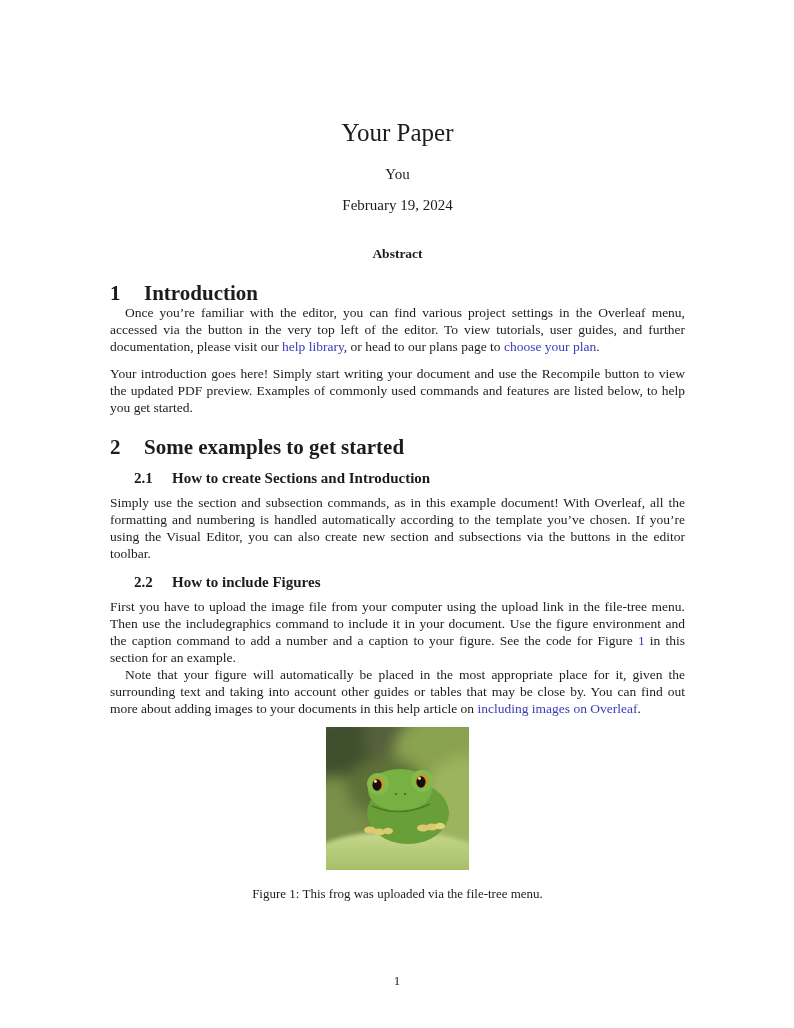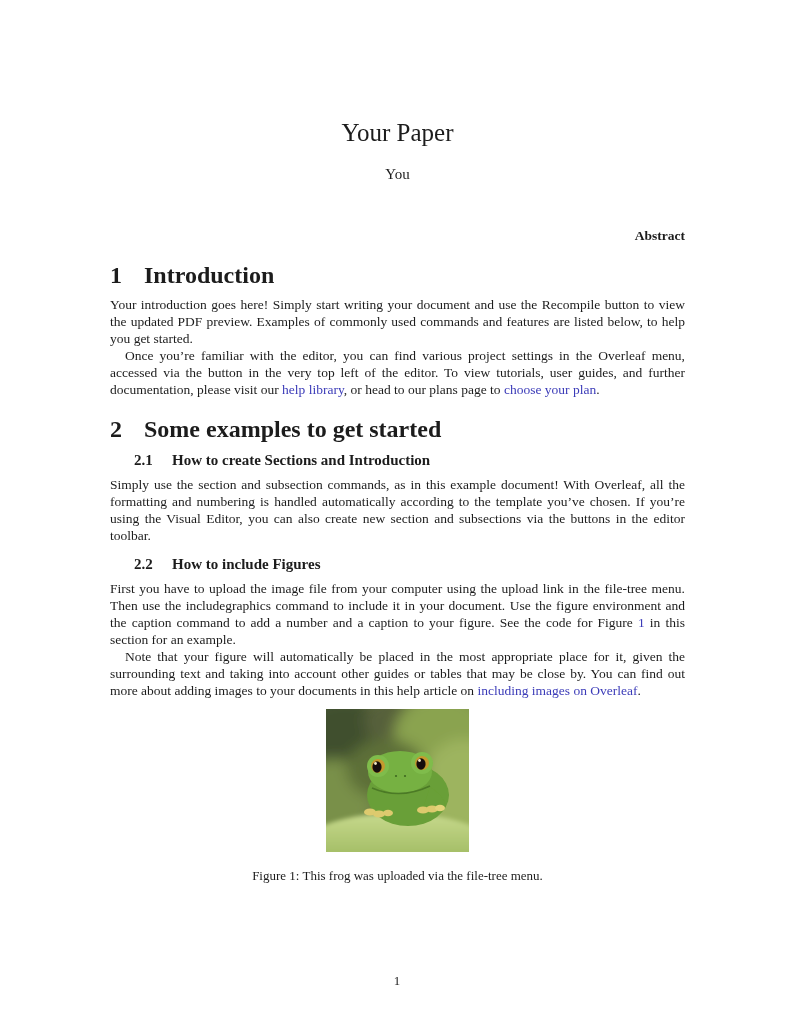--- a/index.html
+++ b/index.html
@@ -11,23 +11,23 @@
     font-family:"Liberation Serif","DejaVu Serif",serif;
     color:#1c1c1c;
     box-sizing:border-box;
     padding:118px 109px 0 110px;
     overflow:hidden;
   }
   .titleblock{text-align:center;}
   .paper-title{font-size:25px;font-weight:normal;line-height:30px;margin:0;}
   .paper-author{font-size:15px;line-height:19px;margin-top:17px;font-family:Liberation Serif, serif;}
   .paper-date{font-size:15px;line-height:19px;margin-top:12px;}
-  .abstract-heading{font-size:13.5px;font-weight:bold;text-align:right;margin-top:43px;line-height:17px;}
+  .abstract-heading{font-size:13.5px;font-weight:bold;text-align:center;margin-top:30px;line-height:17px;}
   .abstract-body{font-size:12.5px;line-height:17px;margin:3px 25px 0 25px;text-indent:15px;}
-  h2.sec{font-size:24px;font-weight:bold;line-height:22px;margin:20px 0 0 0;}
+  h2.sec{font-size:21px;font-weight:bold;line-height:22px;margin:20px 0 0 0;}
   h3.subsec{font-size:15px;font-weight:bold;line-height:19px;margin:11px 0 0 0;}
   .secnum{display:inline-block;min-width:34px;}
   .subnum{display:inline-block;min-width:38px;margin-left:24px;}
   p.para{font-size:13.5px;line-height:17px;text-align:justify;margin:0;}
   p.first{margin-top:10px;}
   p.afterhead{margin-top:6px;}
   p.cont{text-indent:15px;}
   a.link{color:#3b3bb8;text-decoration:none;cursor:pointer;}
   .figure-block{text-align:center;margin-top:10px;}
   .figure-image{display:inline-block;width:143px;height:143px;vertical-align:top;}
@@ -37,29 +37,30 @@
   .m16{margin-top:16px;}
 </style>
 </head>
 <body>
 
 <div class="page">
 
   <div class="titleblock">
     <h1 class="paper-title">Your Paper</h1>
     <div class="paper-author">You</div>
+    <div class="paper-date">February 19, 2024</div>
   </div>
 
   <div class="abstract-heading">Abstract</div>
 
   <h2 class="sec"><span class="secnum">1</span><span>Introduction</span></h2>
 
+  <p class="para cont"><span>Once you’re familiar with the editor, you can find various project settings in the Overleaf menu, accessed via the button in the very top left of the editor. To view tutorials, user guides, and further documentation, please visit our </span><a class="link">help library</a><span>, or head to our plans page to </span><a class="link">choose your plan</a><span>.</span></p>
+
   <p class="para first">Your introduction goes here! Simply start writing your document and use the Recompile button to view the updated PDF preview. Examples of commonly used commands and features are listed below, to help you get started.</p>
-
-  <p class="para cont"><span>Once you’re familiar with the editor, you can find various project settings in the Overleaf menu, accessed via the button in the very top left of the editor. To view tutorials, user guides, and further documentation, please visit our </span><a class="link">help library</a><span>, or head to our plans page to </span><a class="link">choose your plan</a><span>.</span></p>
 
   <h2 class="sec m16"><span class="secnum">2</span><span>Some examples to get started</span></h2>
 
   <h3 class="subsec"><span class="subnum">2.1</span><span>How to create Sections and Introduction</span></h3>
 
   <p class="para afterhead">Simply use the section and subsection commands, as in this example document! With Overleaf, all the formatting and numbering is handled automatically according to the template you’ve chosen. If you’re using the Visual Editor, you can also create new section and subsections via the buttons in the editor toolbar.</p>
 
   <h3 class="subsec m14"><span class="subnum">2.2</span><span>How to include Figures</span></h3>
 
   <p class="para afterhead"><span>First you have to upload the image file from your computer using the upload link in the file-tree menu. Then use the includegraphics command to include it in your document. Use the figure environment and the caption command to add a number and a caption to your figure. See the code for Figure </span><a class="link">1</a><span> in this section for an example.</span></p>

